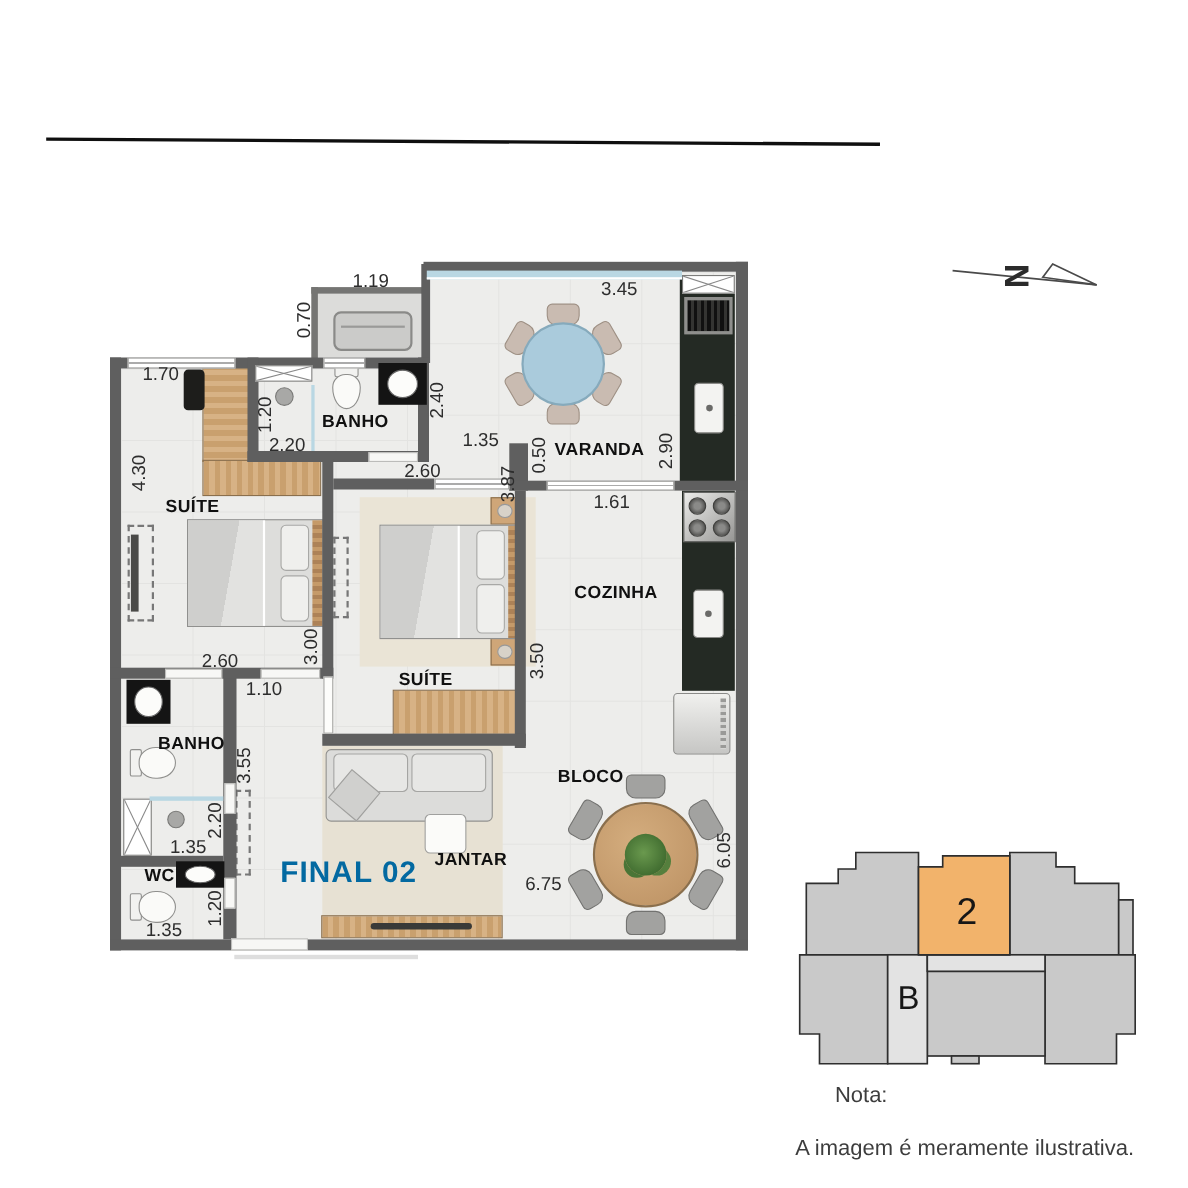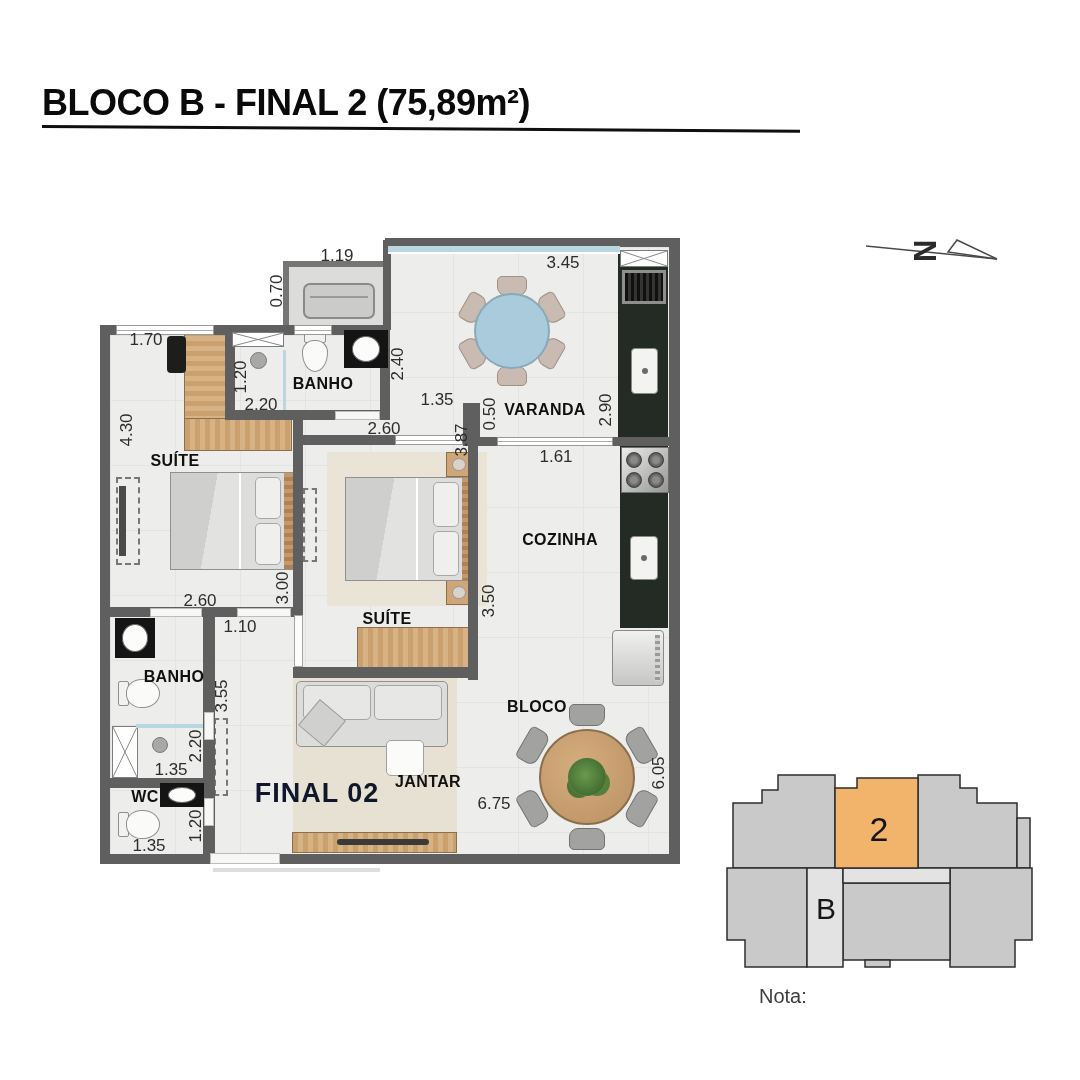--- a/index.html
+++ b/index.html
@@ -58,29 +58,28 @@
   .stove{position:absolute;background:linear-gradient(135deg,#ececea,#969694);border:1px solid #6f6f6d;z-index:5;}
   .stove .bn{position:absolute;width:14px;height:14px;border-radius:50%;background:radial-gradient(#8a8a88 30%,#4f4f4d 75%);border:1px solid #3f3f3d;}
   .grill{position:absolute;background:repeating-linear-gradient(90deg,#101010 0 3px,#343432 3px 6px);border:3px solid #8f8f8d;z-index:5;box-sizing:border-box;}
   .acunit{position:absolute;background:#cbcbc9;border:2px solid #8a8a88;border-radius:7px;z-index:4;box-sizing:border-box;}
   .acunit::after{content:"";position:absolute;left:8%;right:8%;top:35%;height:2px;background:#9a9a98;}
   .deskchair{position:absolute;background:#1d1d1b;border-radius:4px;z-index:4;}
   
   .dim{position:absolute;font-size:17px;color:#2d2d2d;white-space:nowrap;transform:translate(-50%,-50%);z-index:9;}
   .dim.v{transform:translate(-50%,-50%) rotate(-90deg);}
   .rlabel{position:absolute;font-weight:bold;font-size:16px;color:#101010;white-space:nowrap;transform:translate(-50%,-50%);z-index:9;letter-spacing:.4px;}
-  .unitlabel{position:absolute;font-weight:bold;font-size:27px;color:#0f172a;white-space:nowrap;transform:translate(-50%,-50%);z-index:9;letter-spacing:1px;}
+  .unitlabel{position:absolute;font-weight:bold;font-size:27px;color:#0369a1;white-space:nowrap;transform:translate(-50%,-50%);z-index:9;letter-spacing:1px;}
   .note{position:absolute;font-size:20px;color:#3d3d3d;white-space:nowrap;}
 </style>
 </head>
 <body>
 
 <div id="stage">
 
-  <div class="title" style="left:42px;top:82px;">BLOCO B - FINAL 2 (75,89m²)</div>
   <div class="title-rule" style="left:42px;top:125px;width:758px;height:3px;"></div>
 
   <div class="abs" style="left:858px;top:224px;width:150px;height:52px;z-index:2;">
     <svg width="150" height="52" viewBox="0 0 150 52">
       <line x1="8" y1="22" x2="139" y2="35" stroke="#4a4a4a" stroke-width="1.5"></line>
       <polygon points="99,16 139,35 90,28" fill="#ffffff" stroke="#4a4a4a" stroke-width="1.5"></polygon>
       <text x="66" y="27" text-anchor="middle" dominant-baseline="central" transform="rotate(90 66 27)" font-size="31" font-weight="bold" fill="#2b2b2b">N</text>
     </svg>
   </div>
 
@@ -282,14 +281,15 @@
         <rect x="87" y="103" width="36" height="99" fill="#e3e3e3"></rect>
         <rect x="123" y="103" width="107" height="15" fill="#e3e3e3"></rect>
         <polygon points="115,23 137,23 137,13 198,13 198,103 115,103" fill="#f2b36b"></polygon>
       </g>
       <text x="159" y="64" text-anchor="middle" dominant-baseline="central" font-size="34" fill="#161616">2</text>
       <text x="106" y="143" text-anchor="middle" dominant-baseline="central" font-size="30" fill="#161616">B</text>
     </svg>
   </div>
 
   <div class="note" style="left:759px;top:985px;">Nota:</div>
+  <div class="note" style="left:723px;top:1033px;">A imagem é meramente ilustrativa.</div>
 
 </div>
 
 </body></html>

